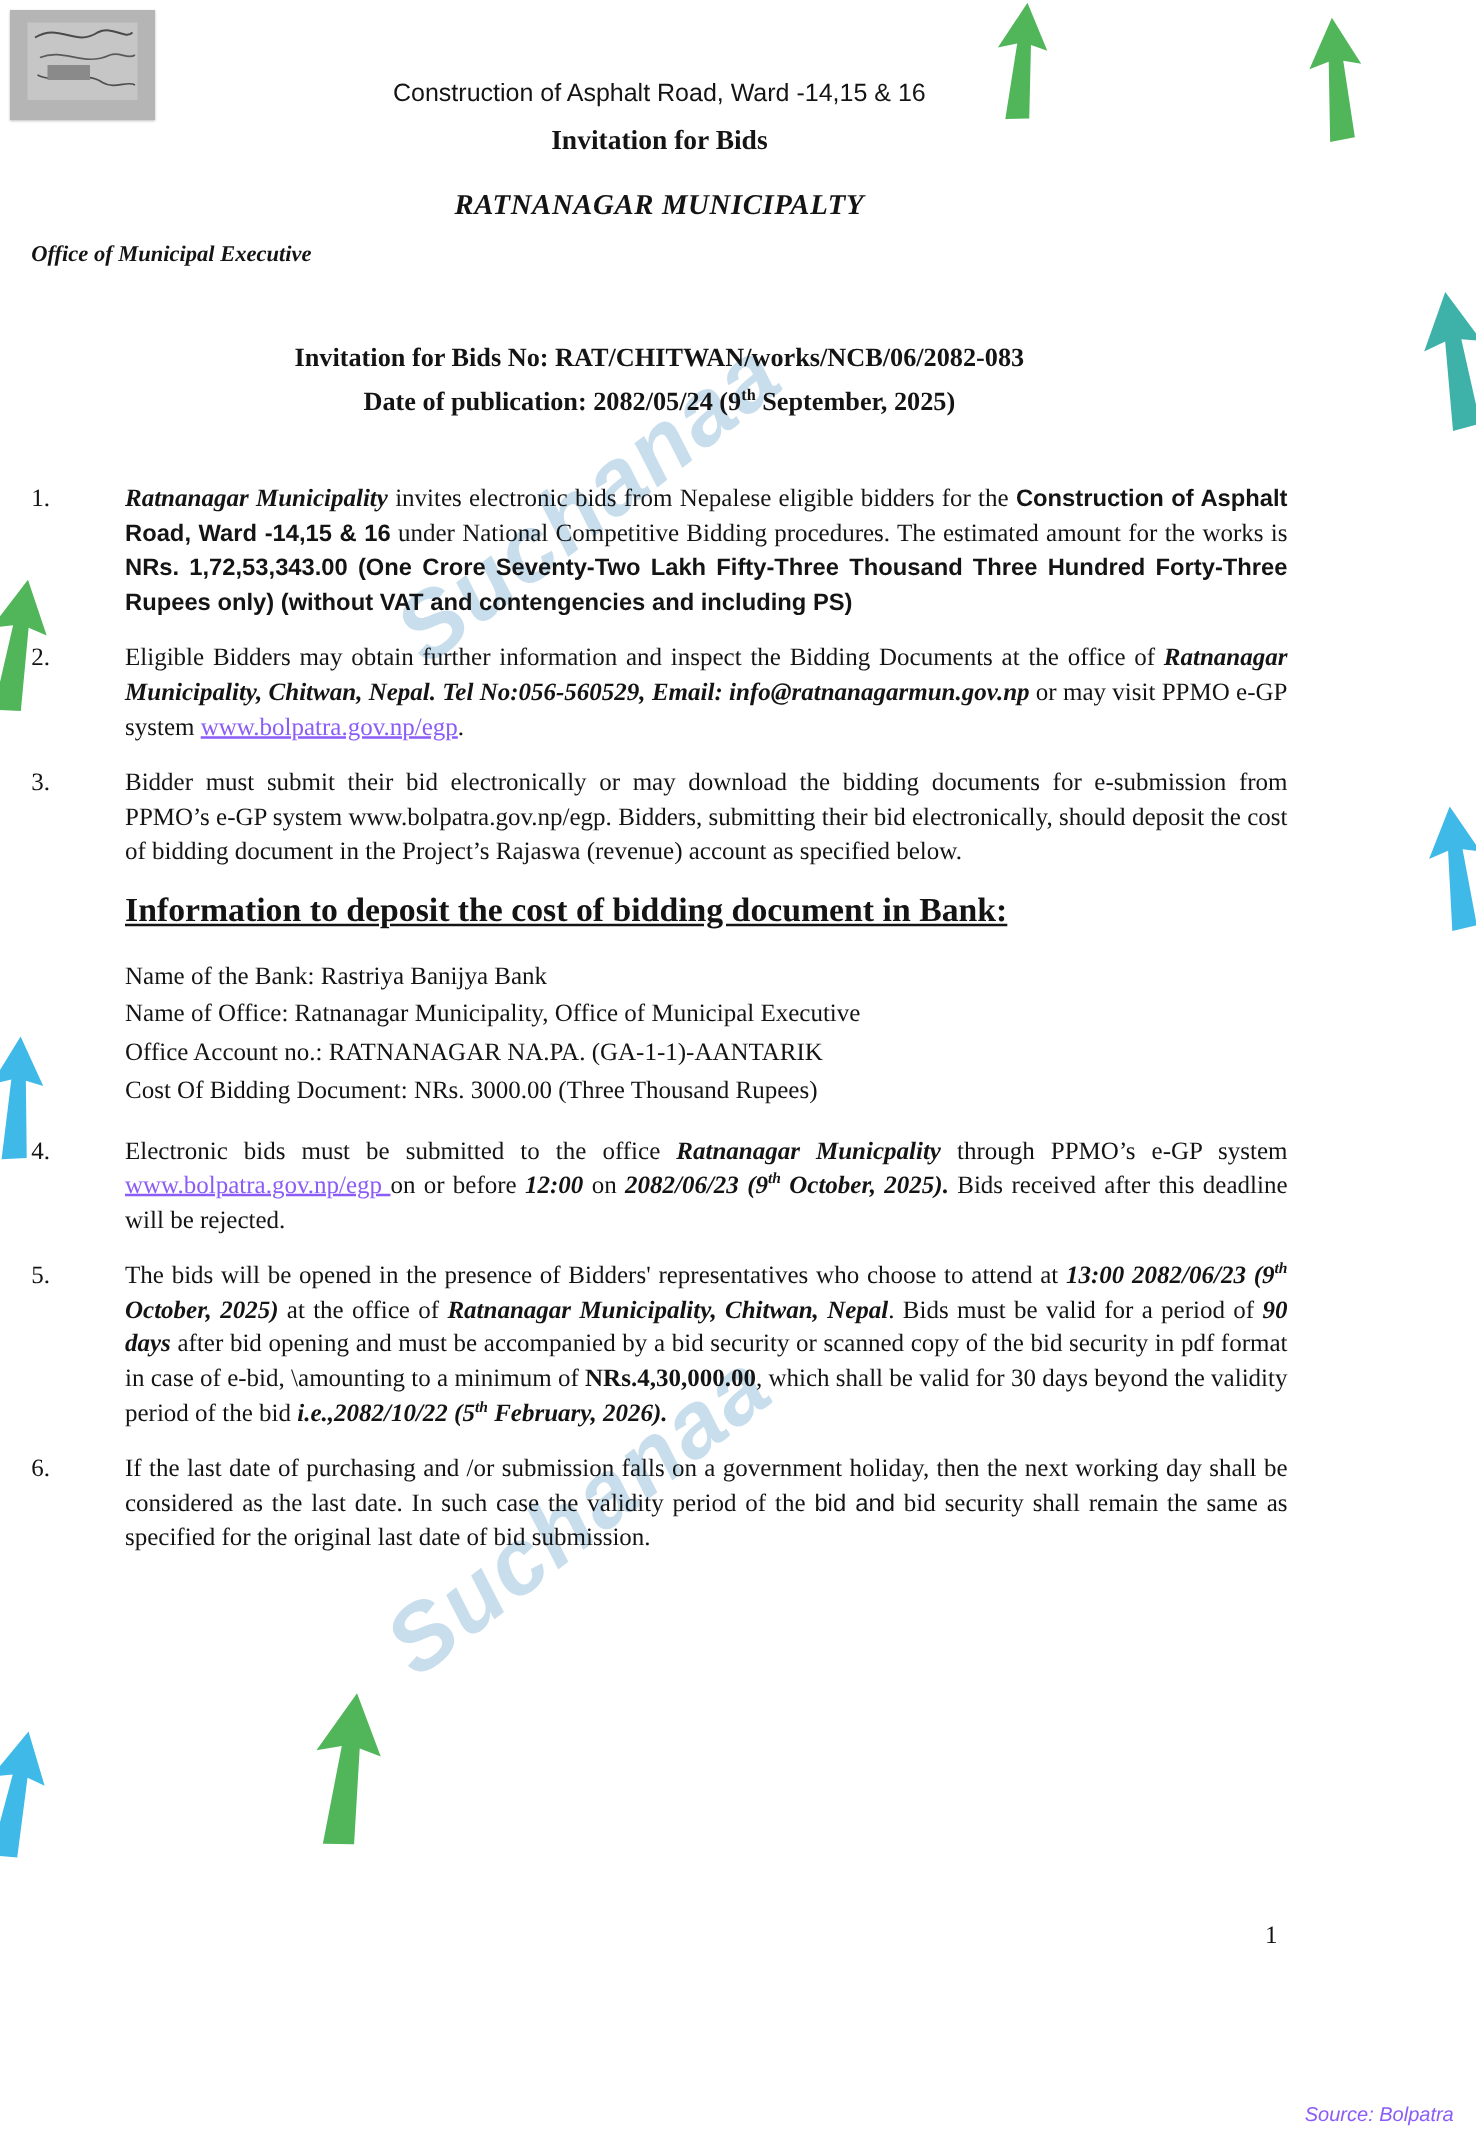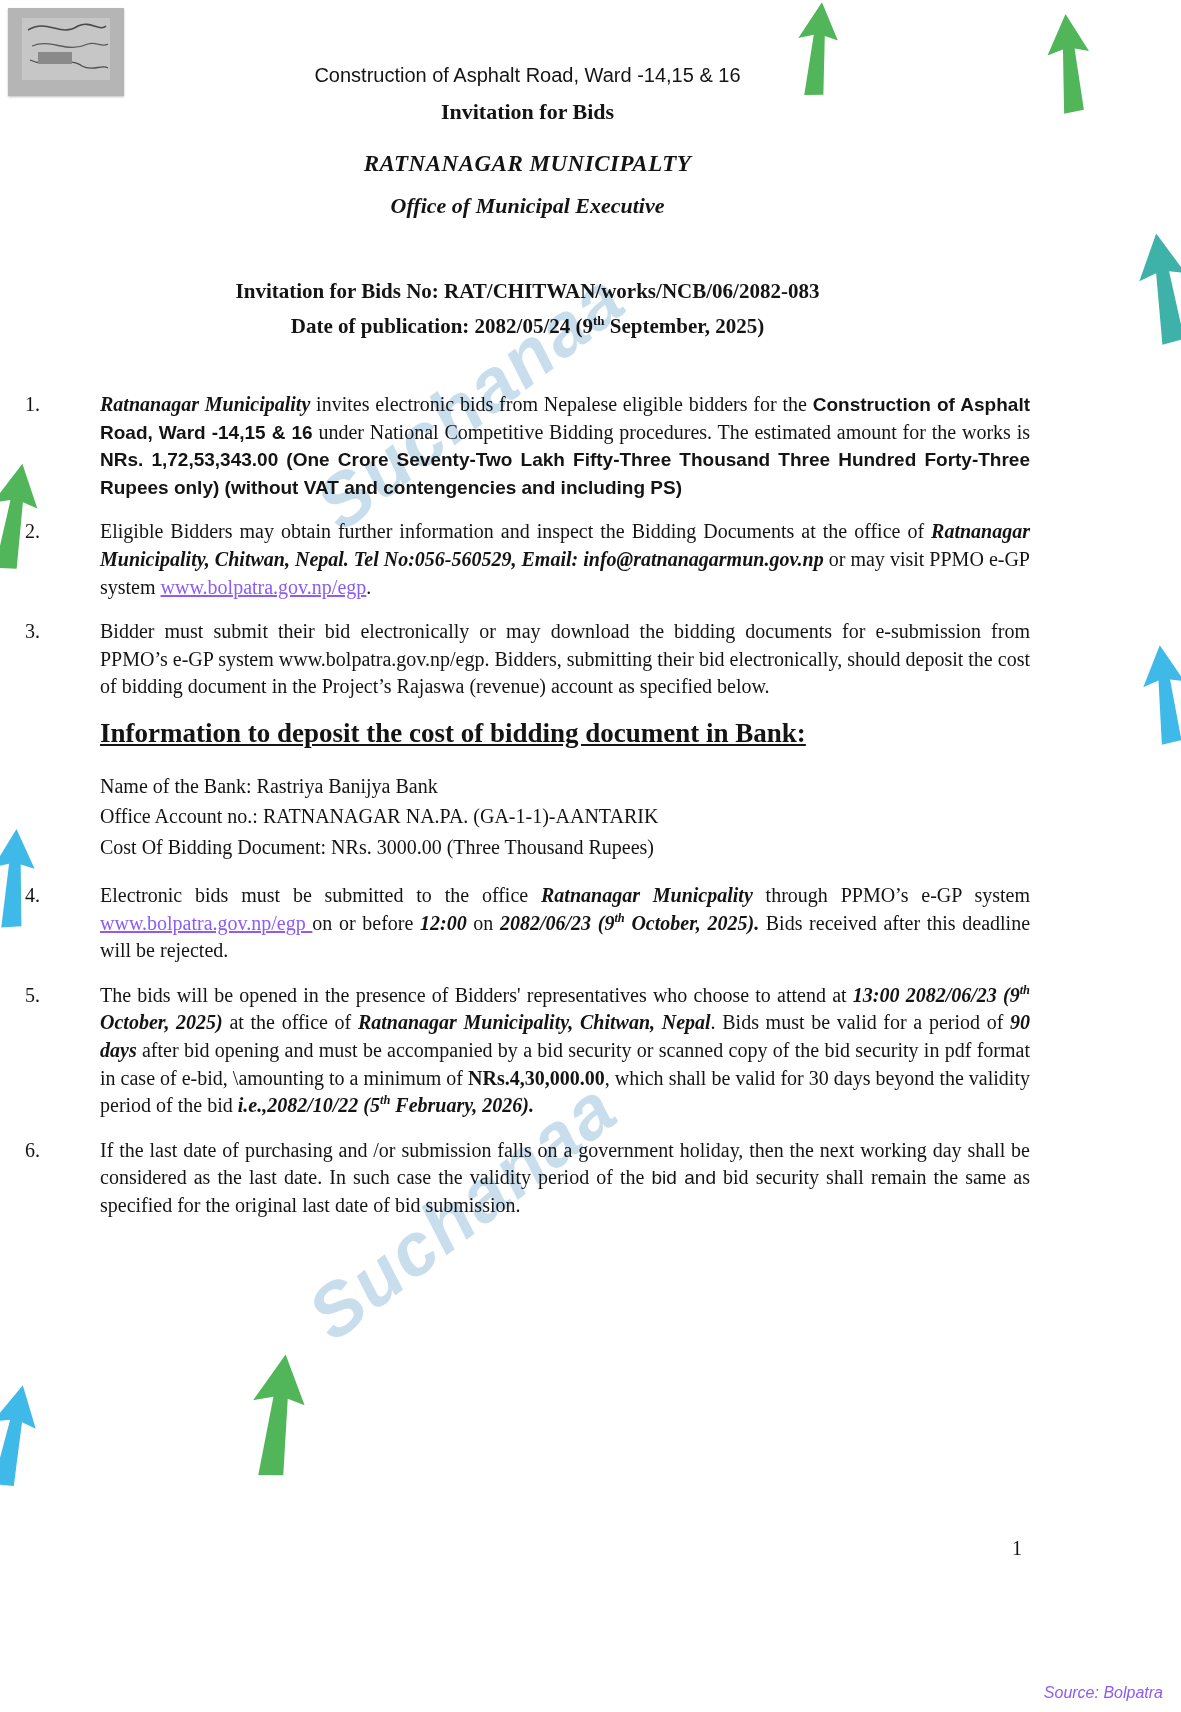--- a/index.html
+++ b/index.html
@@ -11,21 +11,21 @@
     overflow:hidden;
     font-family:"Liberation Serif", serif;
     color:#141414;
   }
   .content{position:absolute;left:25px;top:0;width:1005px;}
 
   
   .header-line{margin-top:64px;text-align:center;font-family:"Liberation Sans",sans-serif;font-size:20px;}
   .doc-title{text-align:center;font-size:22px;font-weight:bold;margin:12px 0 0 0;}
   .org-name{text-align:center;font-size:23px;font-weight:bold;font-style:italic;margin-top:26px;letter-spacing:.5px;}
-  .org-office{text-align:center;font-size:22px;font-weight:bold;font-style:italic;margin-top:16px;}
+  .org-office{font-size:18px;font-weight:bold;font-style:italic;margin-top:16px;}
   .bid-no{text-align:center;font-size:21px;margin-top:60px;}
   .pub-date{text-align:center;font-size:21px;margin-top:10px;}
 
   
   .items{margin-top:52px;}
   .item{display:flex;margin-bottom:17px;}
   .item .num{flex:0 0 75px;font-size:20px;line-height:1.38;}
   .item .txt{flex:1;font-size:20px;line-height:1.38;text-align:justify;}
 
   .b{font-weight:bold;}
@@ -149,20 +149,21 @@
       </div>
 
       <div class="item">
         <div class="num">3.</div>
         <div class="txt"><span>Bidder must submit their bid electronically or may download the bidding documents for e-submission from PPMO’s e-GP system www.bolpatra.gov.np/egp. Bidders, submitting their bid electronically, should deposit the cost of bidding document in the Project’s Rajaswa (revenue) account as specified below.</span></div>
       </div>
 
       <div class="bank">
         <div class="bank-heading">Information to deposit the cost of bidding document in Bank:</div>
         <div class="bank-line">Name of the Bank: Rastriya Banijya Bank</div>
+        <div class="bank-line">Name of Office: Ratnanagar Municipality, Office of Municipal Executive</div>
         <div class="bank-line">Office Account no.: RATNANAGAR NA.PA. (GA-1-1)-AANTARIK</div>
         <div class="bank-line">Cost Of Bidding Document: NRs. 3000.00 (Three Thousand Rupees)</div>
       </div>
 
       <div class="item">
         <div class="num">4.</div>
         <div class="txt"><span>Electronic bids must be submitted to the office </span><span class="b i">Ratnanagar Municpality</span><span> through PPMO’s e-GP system </span><a href="#" class="doc-link">www.bolpatra.gov.np/egp </a><span>on or before </span><span class="b i">12:00</span><span> on </span><span class="b i">2082/06/23 (9</span><span class="b i sup">th</span><span class="b i"> October, 2025).</span><span> Bids received after this deadline will be rejected.</span></div>
       </div>
 
       <div class="item">

